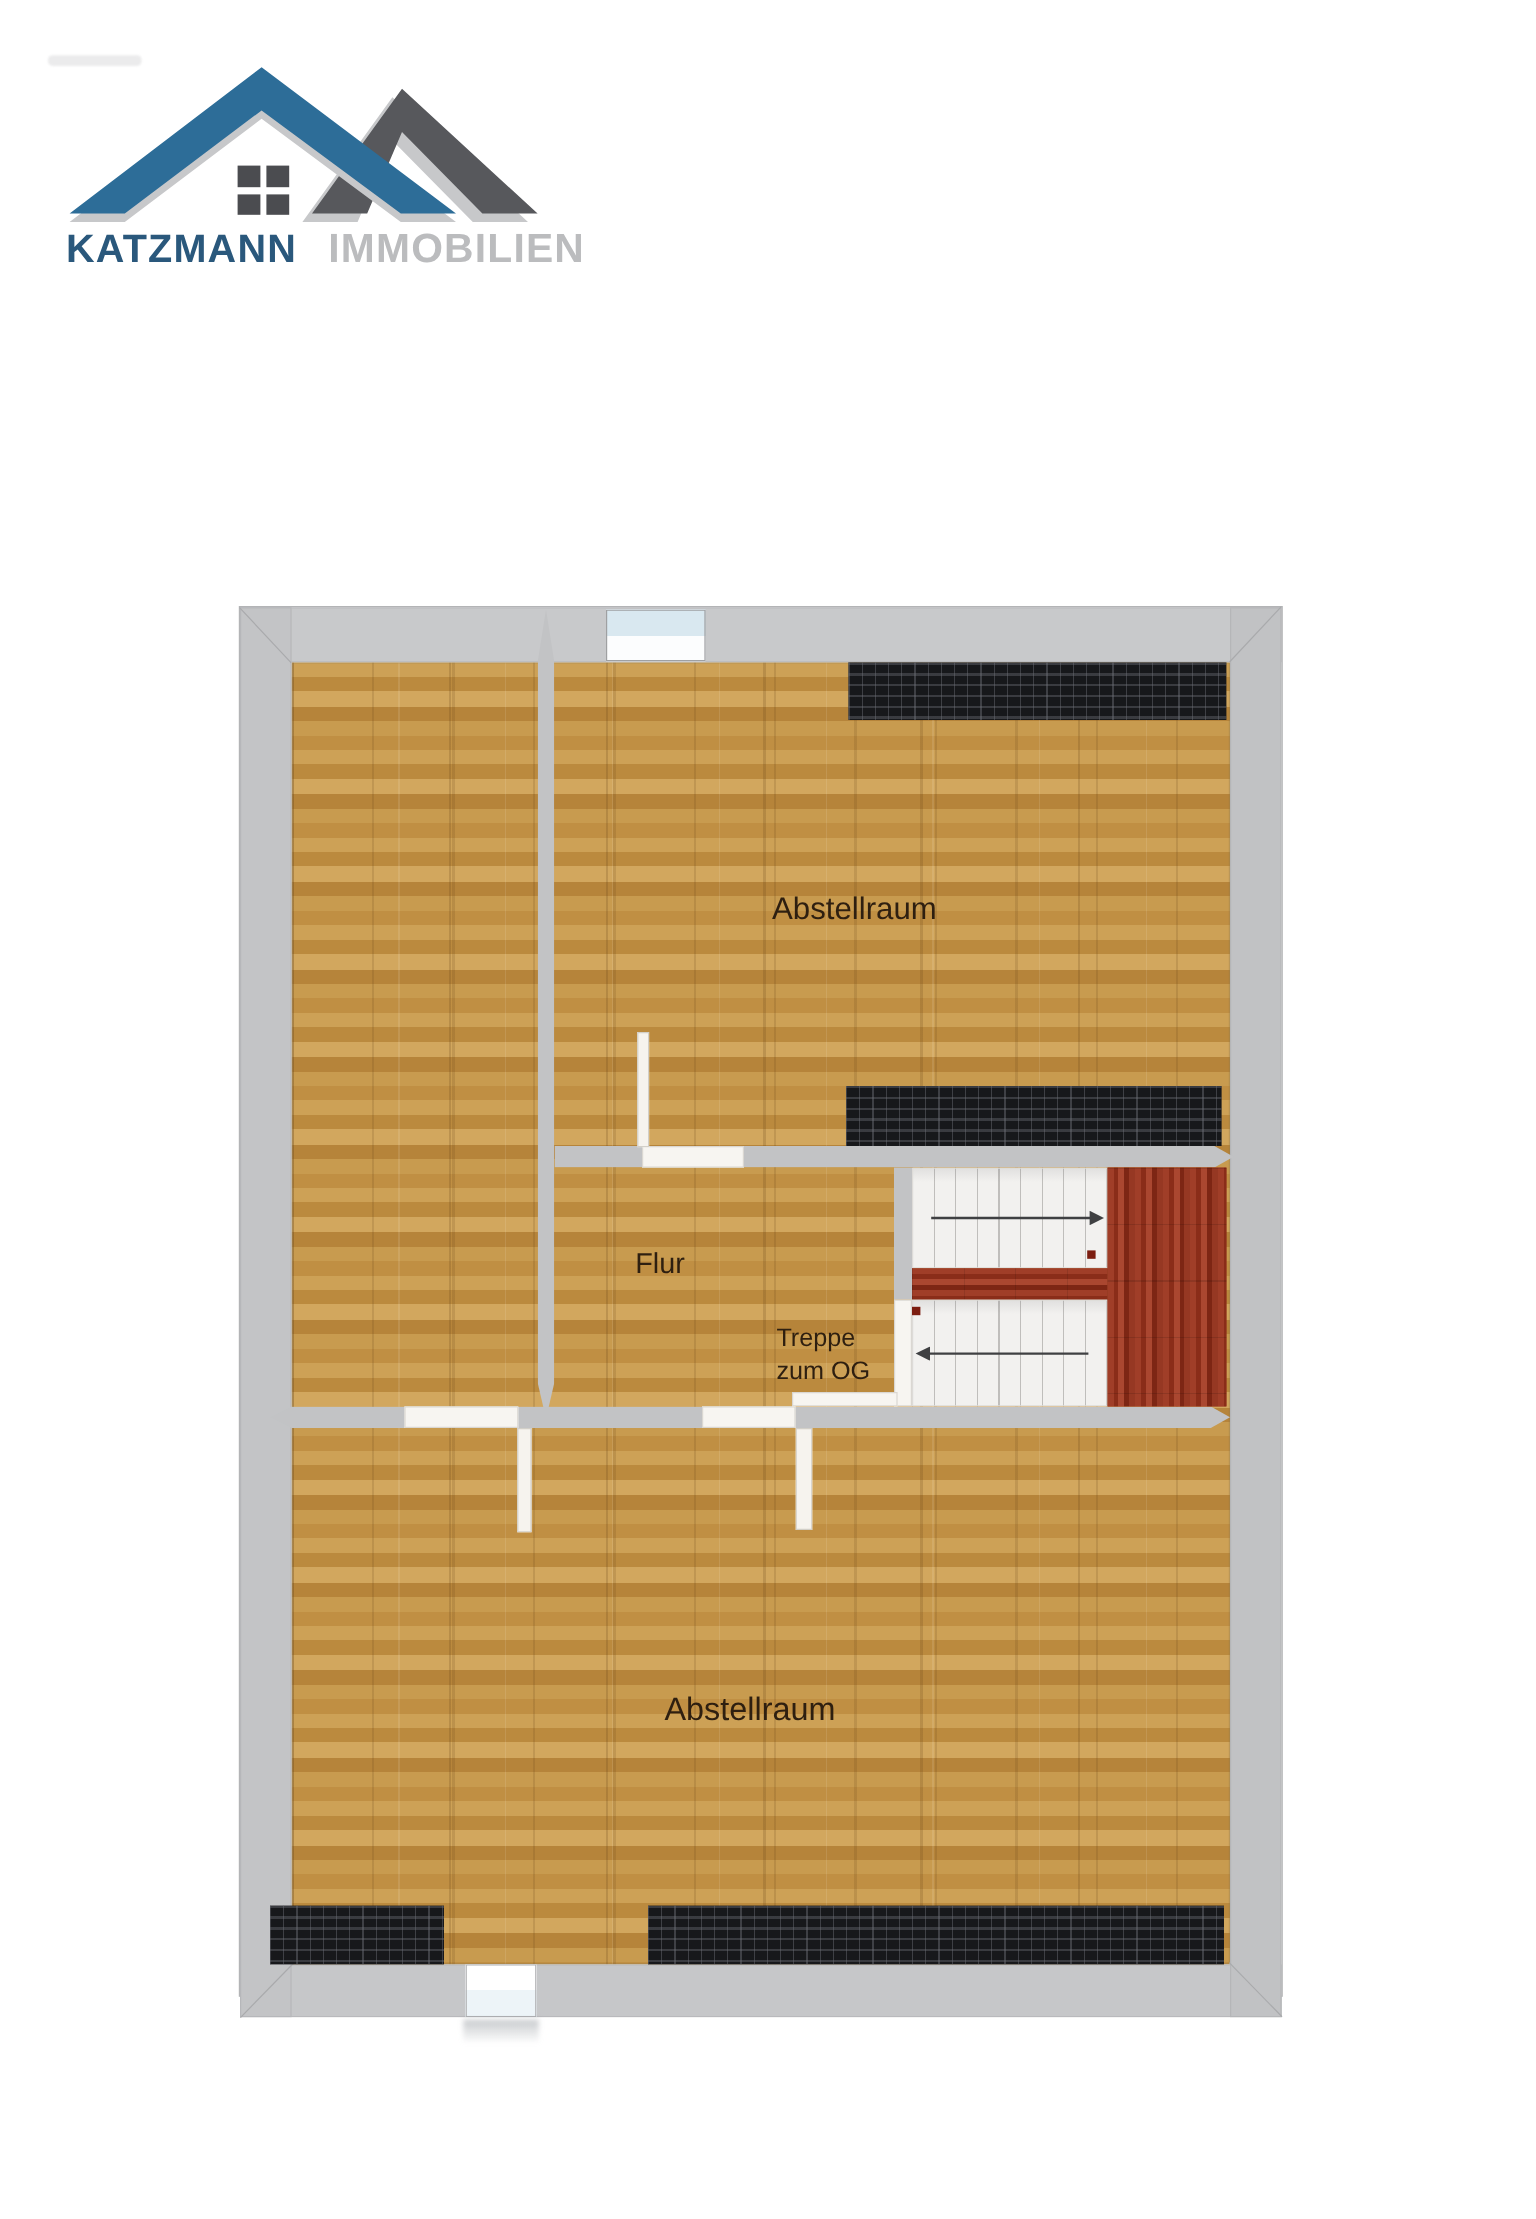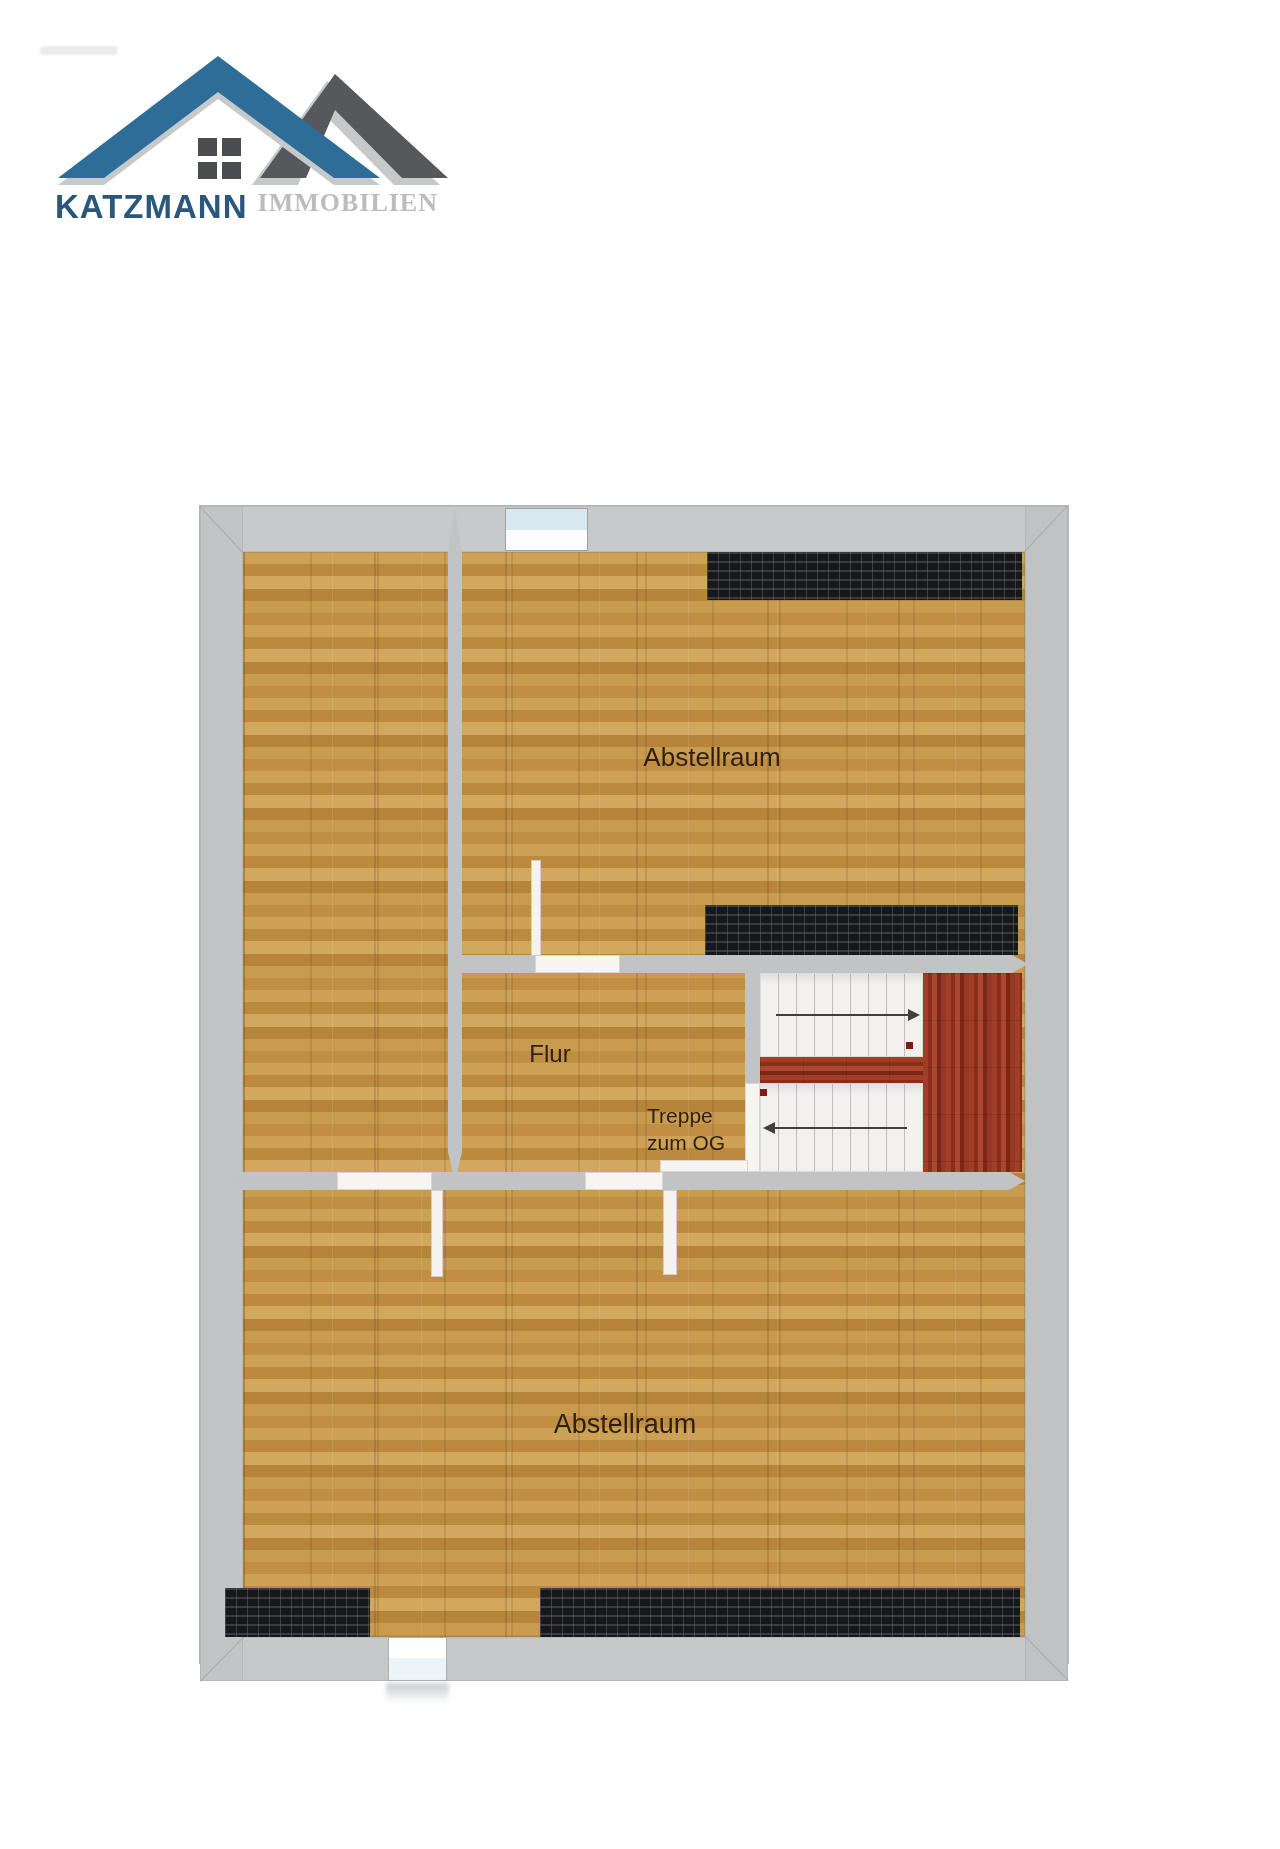--- a/index.html
+++ b/index.html
@@ -1,23 +1,23 @@
 <!DOCTYPE html>
 <html><head>
 <meta charset="utf-8">
 <style>
   html,body{margin:0;padding:0;background:#ffffff;}
   body{width:1280px;height:1849px;position:relative;overflow:hidden;
        font-family:"Liberation Sans",sans-serif;}
   .abs{position:absolute;}
 
   
-  .brand-row{position:absolute;left:55px;top:188px;display:flex;gap:10px;white-space:nowrap;}
+  .brand-row{position:absolute;left:55px;top:188px;display:flex;gap:26px;white-space:nowrap;}
   .brand-primary{font-size:33px;font-weight:bold;letter-spacing:1px;color:#2a587c;}
-  .brand-secondary{font-size:26px;font-weight:bold;letter-spacing:1px;color:#bbbcbe;font-family:Liberation Serif, serif;}
+  .brand-secondary{font-size:34px;font-weight:bold;letter-spacing:1px;color:#bbbcbe;}
   .smudge{left:40px;top:46px;width:78px;height:9px;background:rgba(205,205,207,.4);
           border-radius:4px;filter:blur(1px);}
 
   
   #plan{left:200px;top:506px;width:868px;height:1157px;outline:1px solid #b3b4b6;}
 
   .wall{background:#c5c6c8;box-shadow:inset 0 0 0 1px rgba(150,151,153,.28);}
   .iwall{background:#c2c3c5;}
   .bevel{width:63px;height:1px;background:#a9aaac;transform-origin:0 0;}
 

